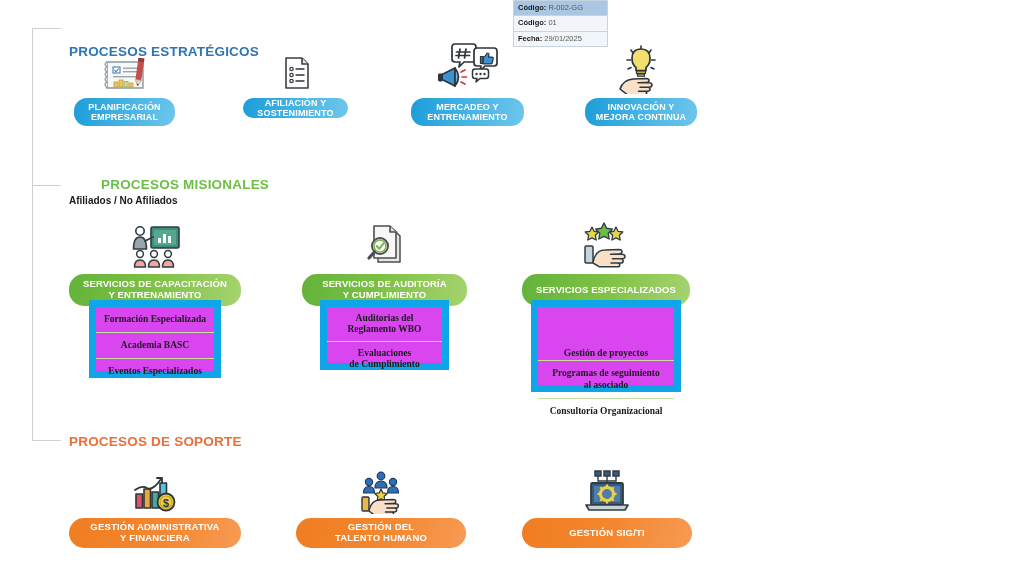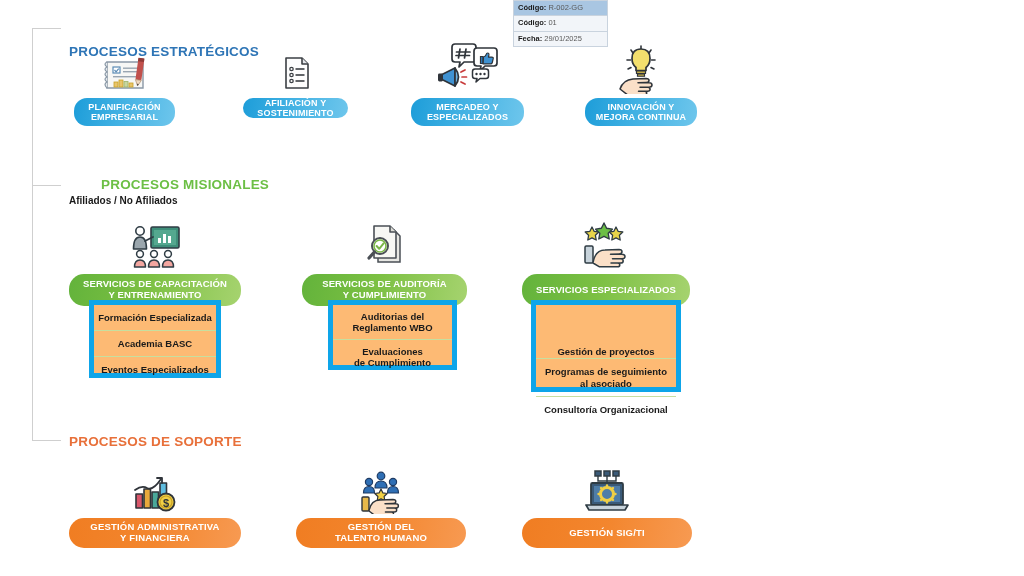--- a/index.html
+++ b/index.html
@@ -62,22 +62,23 @@
     background:linear-gradient(100deg,#63b33b 0%,#7cc043 45%,#a6d36f 100%);
     font-size:9.5px;letter-spacing:.1px;border-radius:15px;
   }
   .pill.orange{
     background:linear-gradient(100deg,#f07d22 0%,#f3862e 50%,#f79a52 100%);
     font-size:9.5px;letter-spacing:.2px;border-radius:16px;
   }
 
   
   .sublist{
-    position:absolute;background:#fdba74;border:5px solid #0ea5e9;
+    position:absolute;background:#d946ef;border:7px solid #0ea5e9;
     box-sizing:border-box;
+    font-family:Liberation Serif, serif;
   }
   .sublist .row{
     border-bottom:1px solid #c6dfa0;
     display:flex;align-items:center;justify-content:center;text-align:center;
     font-size:9.5px;font-weight:bold;color:#1a1a1a;line-height:1.2;
     box-sizing:border-box;padding:0 4px;
   }
   .sublist .row:last-child{border-bottom:none;}
 
   
@@ -196,21 +197,21 @@
         <g stroke="#c83b3b" stroke-width="1.7" stroke-linecap="round">
           <line x1="24" y1="30" x2="28" y2="28"></line>
           <line x1="25" y1="35" x2="29.5" y2="35"></line>
           <line x1="24" y1="40" x2="28" y2="42"></line>
         </g>
       </svg>
     </div>
     <div class="pill blue" style="width:113px;height:28px;">
       <div>
         <div>MERCADEO Y</div>
-        <div>ESPECIALIZADOS</div>
+        <div>ENTRENAMIENTO</div>
       </div>
     </div>
   </div>
 
   <div class="card" style="left:585px;top:42px;width:112px;">
     <div class="icon-wrap" style="height:52px;">
       <svg width="54" height="50" viewBox="0 0 54 50">
         <g stroke="#2f343a" stroke-width="1.6" stroke-linecap="round">
           <line x1="27" y1="2" x2="27" y2="5.5"></line>
           <line x1="17" y1="6" x2="19" y2="9"></line>
@@ -286,21 +287,21 @@
         <line x1="14.4" y1="30" x2="9" y2="36" stroke="#4a4f55" stroke-width="3.2" stroke-linecap="round"></line>
       </svg>
     </div>
     <div class="pill green" style="width:165px;height:32px;">
       <div>
         <div>SERVICIOS DE AUDITORÍA</div>
         <div>Y CUMPLIMIENTO</div>
       </div>
     </div>
   </div>
-  <div class="sublist" style="left:328px;top:300px;width:129px;height:70px;">
+  <div class="sublist" style="left:320px;top:300px;width:129px;height:70px;">
     <div class="row" style="height:35px;white-space:pre-line;">Auditorias del
 Reglamento WBO</div>
     <div class="row" style="height:34px;white-space:pre-line;">Evaluaciones
 de Cumplimiento</div>
   </div>
 
   <div class="card" style="left:522px;top:218px;width:168px;">
     <div class="icon-wrap" style="height:52px;">
       <svg width="56" height="48" viewBox="0 0 56 48">
         <path d="M14 5 l2.1 4.3 l4.7 .7 l-3.4 3.3 l.8 4.7 l-4.2 -2.2 l-4.2 2.2 l.8 -4.7 l-3.4 -3.3 l4.7 -.7 Z" fill="#e8d44a" stroke="#2f3c44" stroke-width="1.3" stroke-linejoin="round"></path>

